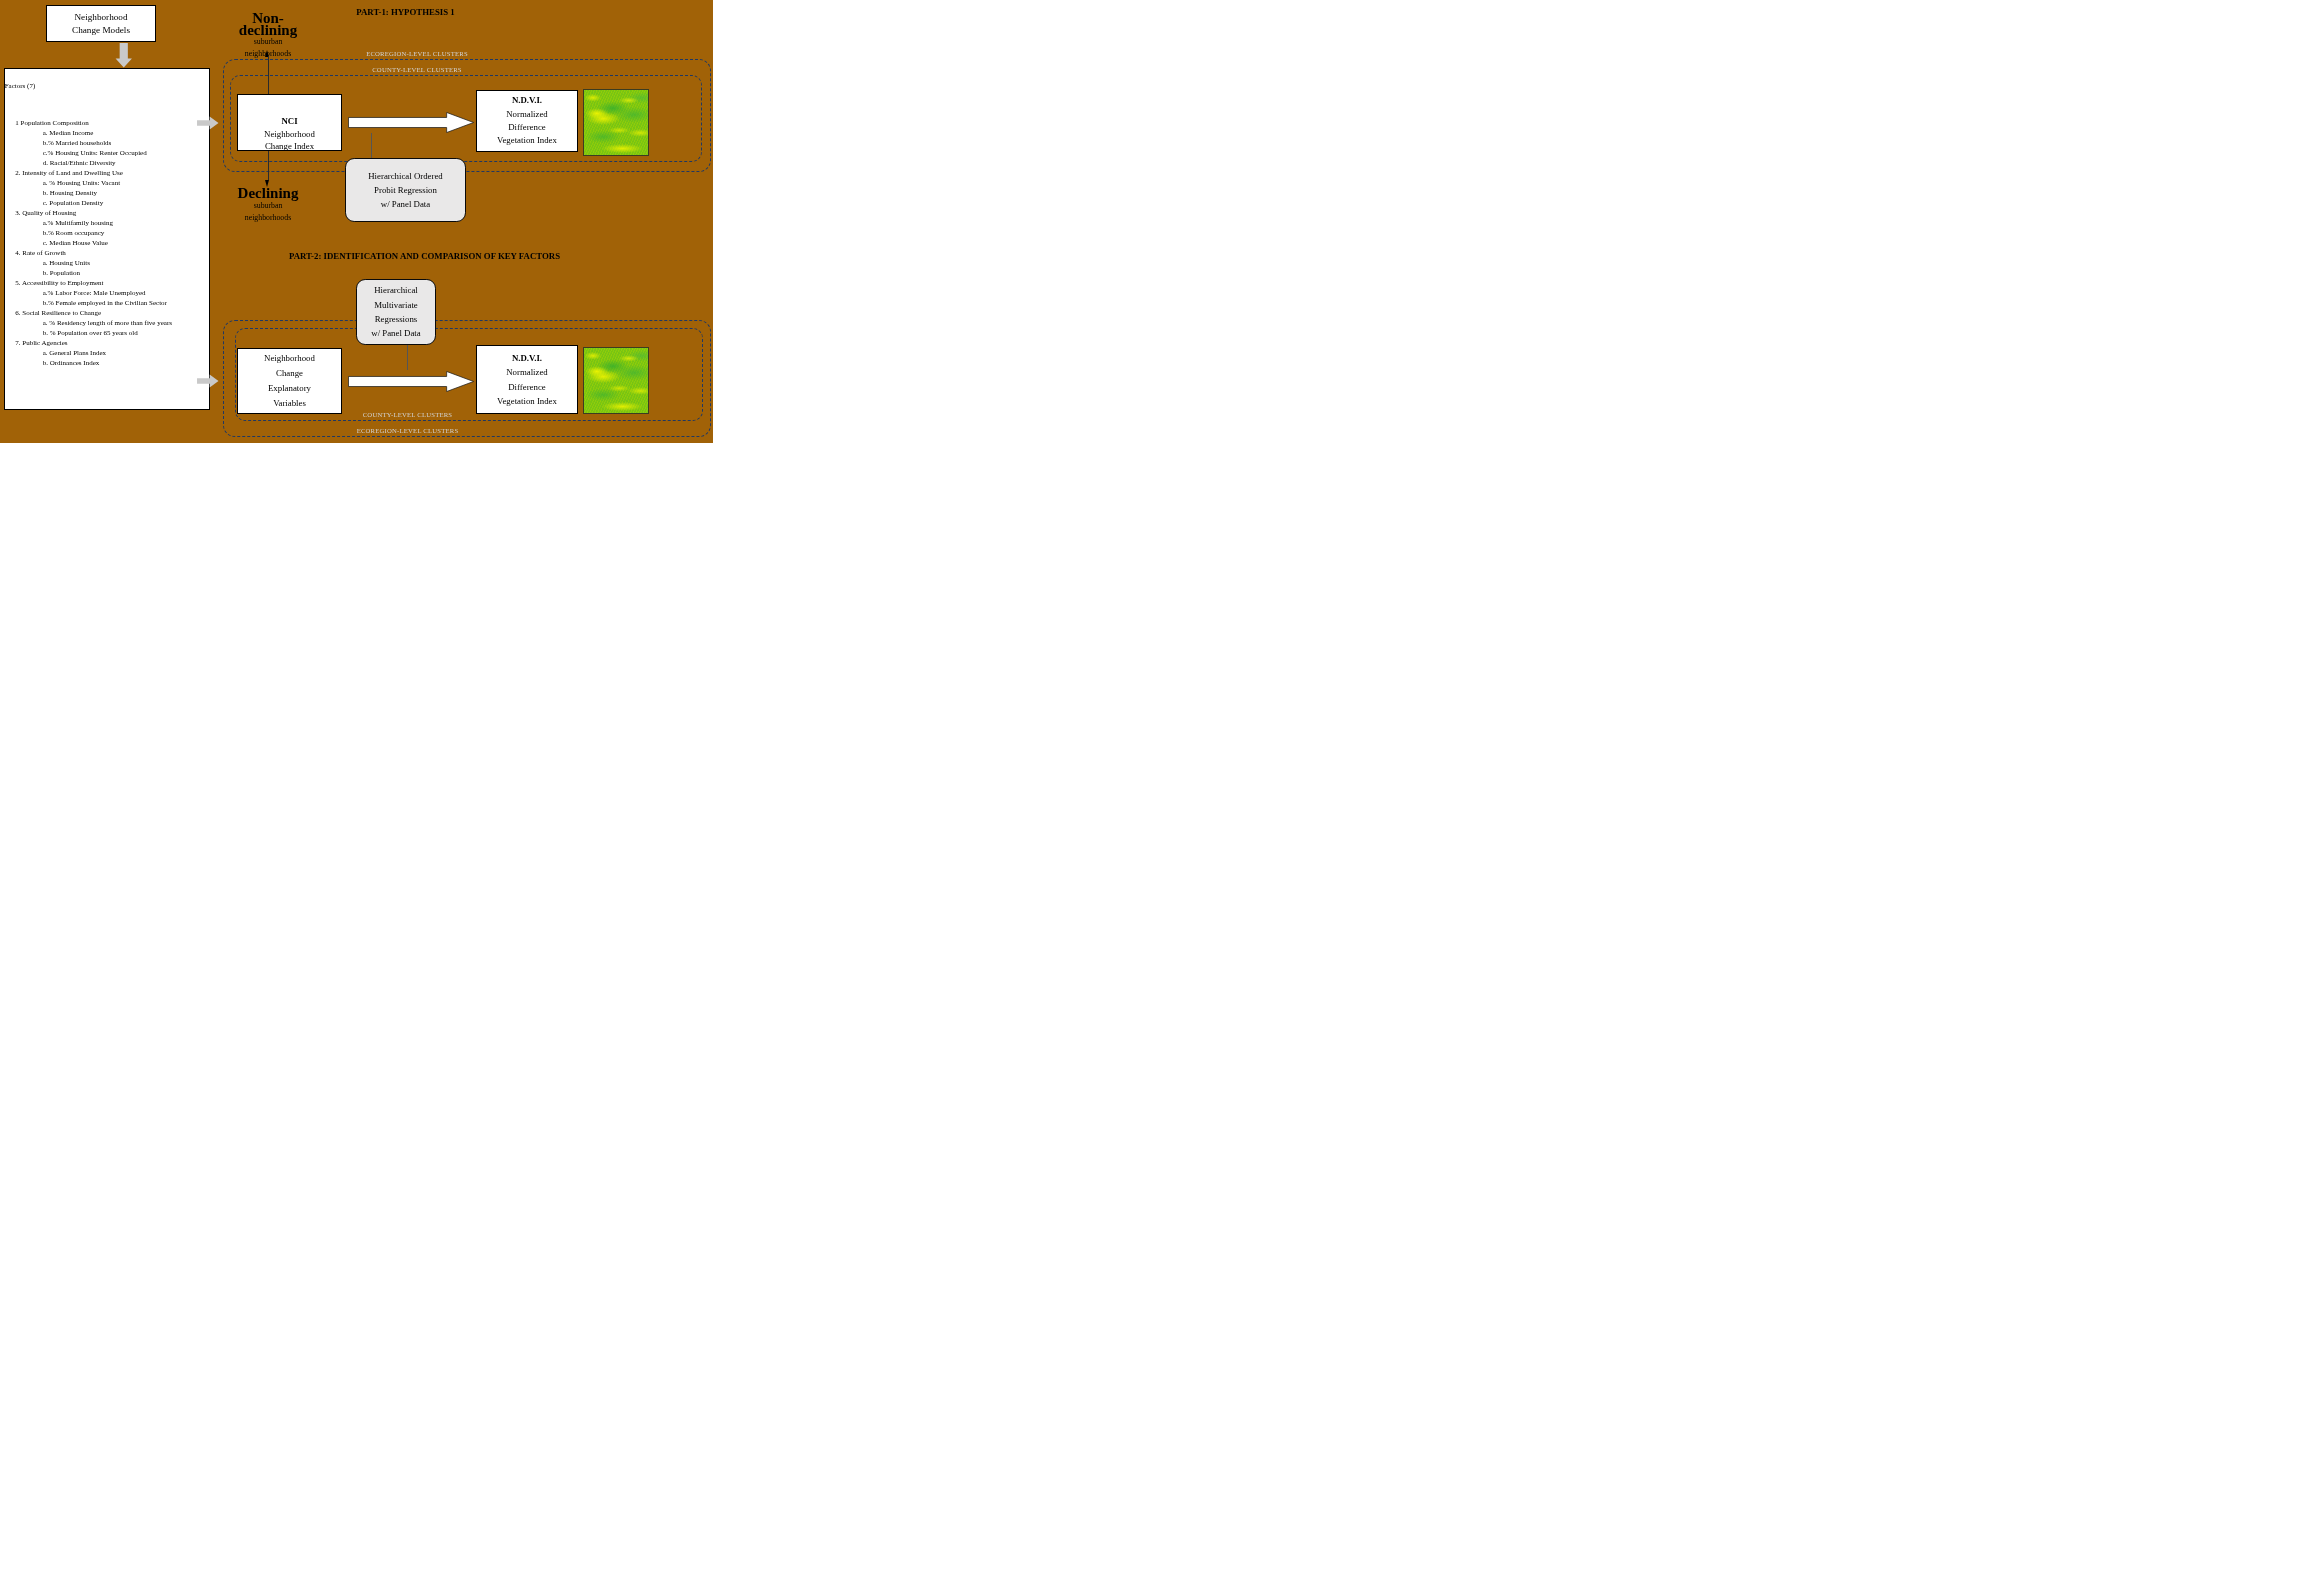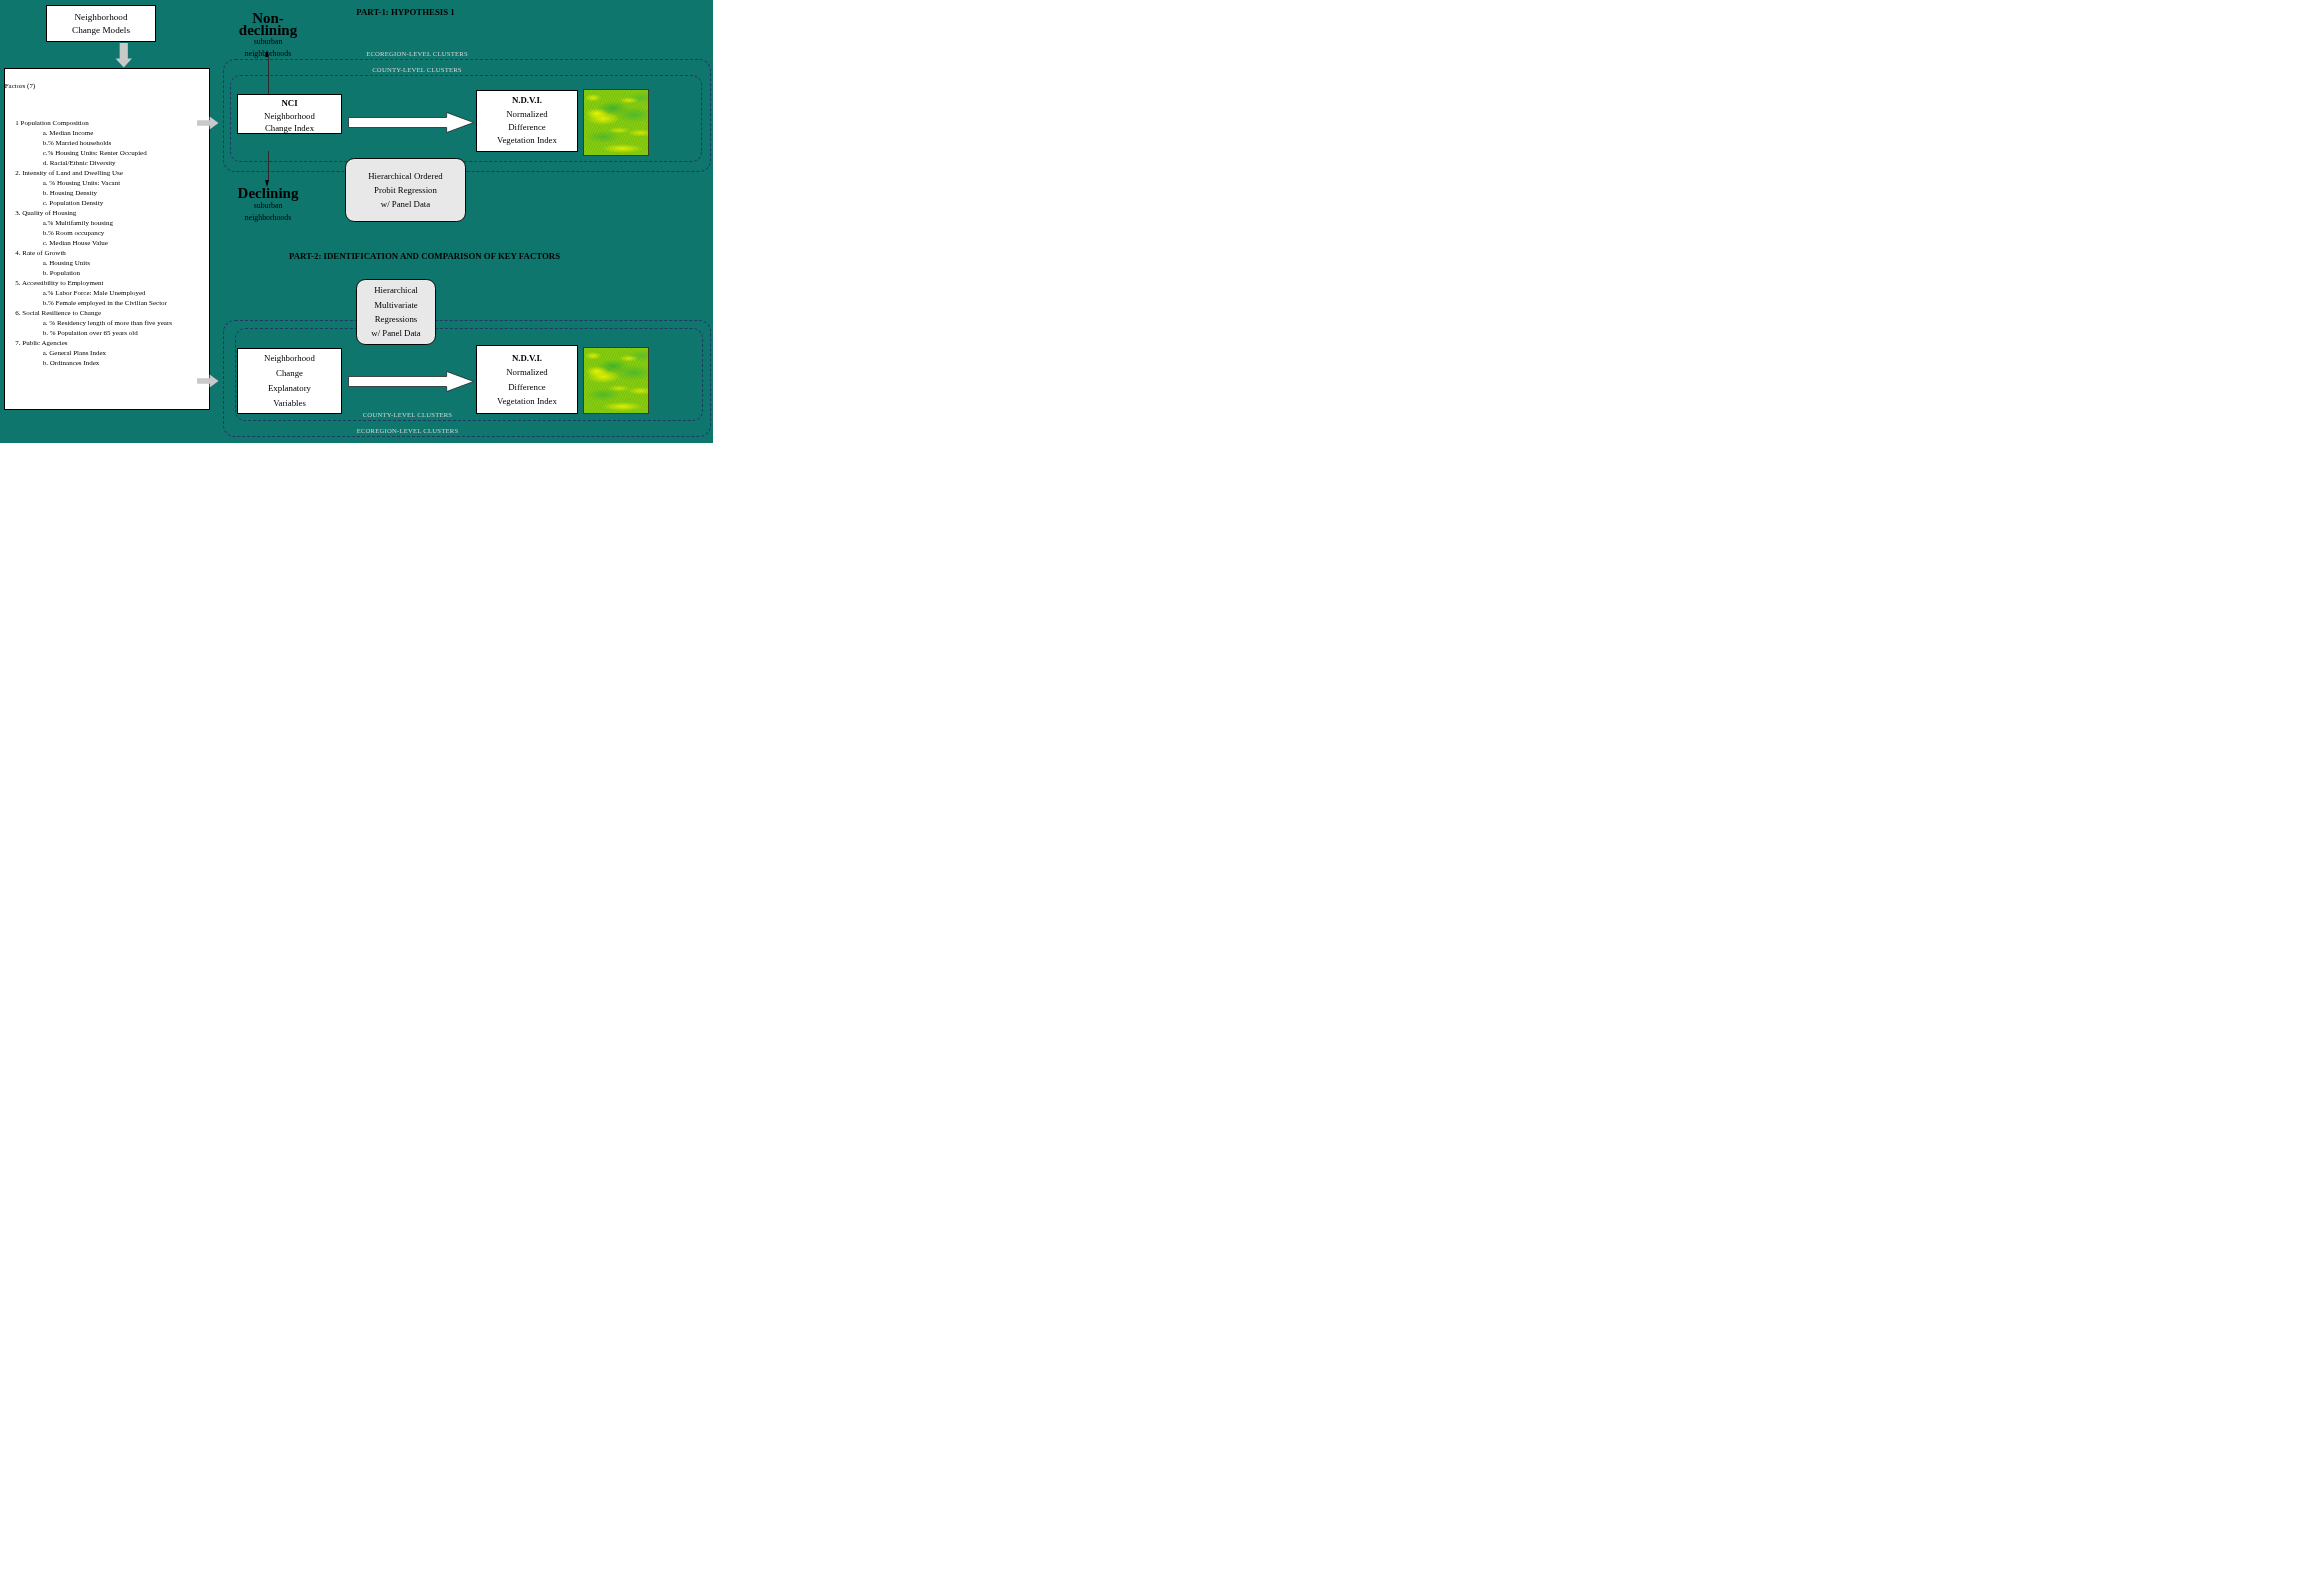--- a/index.html
+++ b/index.html
@@ -1,17 +1,17 @@
 <!DOCTYPE html>
 <html style="font-size:7.4px"><head>
 <meta charset="utf-8">
 <style>
   html,body{margin:0;padding:0;background:#ffffff;}
   body{font-family:"Liberation Serif","DejaVu Serif",serif;color:#000;}
-  .stage{position:relative;width:713px;height:443px;background:#0f766e;overflow:hidden;}
+  .stage{position:relative;width:713px;height:443px;background:#a16207;overflow:hidden;}
 
   
   .solid-box{position:absolute;background:#fff;border:0.7px solid #000;box-sizing:border-box;z-index:3;}
   .round-box{position:absolute;background:#e9e8e8;border:0.9px solid #0a0a0a;border-radius:9.2px;box-sizing:border-box;z-index:3;
              display:flex;flex-direction:column;align-items:center;justify-content:center;text-align:center;}
   .dashed-rect{position:absolute;border:0.7px dashed #1f3864;border-radius:12px;box-sizing:border-box;z-index:1;}
 
   
   #title-box{left:46px;top:5px;width:110px;height:37px;border-width:0.9px;display:flex;flex-direction:column;justify-content:center;text-align:center;font-size:9.2px;line-height:12.5px;}
 
@@ -40,21 +40,21 @@
 
   
   .vline{position:absolute;width:0.7px;background:#2b2b2b;z-index:2;}
   .tri-up{position:absolute;width:0;height:0;border-left:2.8px solid transparent;border-right:2.8px solid transparent;border-bottom:7px solid #000;z-index:2;}
   .tri-down{position:absolute;width:0;height:0;border-left:2.8px solid transparent;border-right:2.8px solid transparent;border-top:7px solid #000;z-index:2;}
   .svg-abs{position:absolute;z-index:4;}
 
   
   .box-line{font-size:8.8px;line-height:12.5px;}
   .box-line.b{font-weight:700;}
-  #nci-box{left:237px;top:94px;width:105px;height:40px;padding-top:2px;display:flex;flex-direction:column;align-items:center;text-align:center;}
+  #nci-box{left:237px;top:94px;width:105px;height:57px;padding-top:20px;display:flex;flex-direction:column;align-items:center;text-align:center;}
   #ndvi-box-1{left:476px;top:90px;width:102px;height:62px;display:flex;flex-direction:column;align-items:center;justify-content:center;text-align:center;}
   #ndvi-box-1 .box-line{line-height:13.4px;}
   #ndvi-box-2{left:476px;top:345px;width:102px;height:69px;display:flex;flex-direction:column;align-items:center;justify-content:center;text-align:center;}
   #ndvi-box-2 .box-line{line-height:14.3px;}
   #ncev-box{left:237px;top:348px;width:105px;height:66px;display:flex;flex-direction:column;align-items:center;justify-content:center;text-align:center;}
   #ncev-box .box-line{line-height:15px;}
   #probit-box{left:345px;top:158px;width:121px;height:64px;}
   #probit-box .box-line{line-height:14px;}
   #hm-box{left:356px;top:279px;width:80px;height:66px;}
   #hm-box .box-line{line-height:14.3px;}

